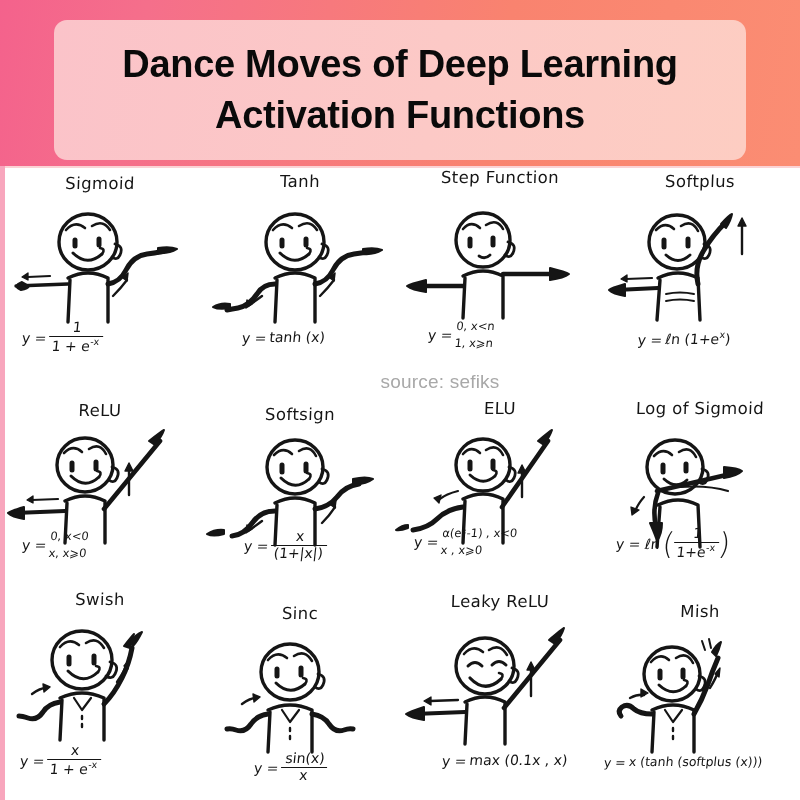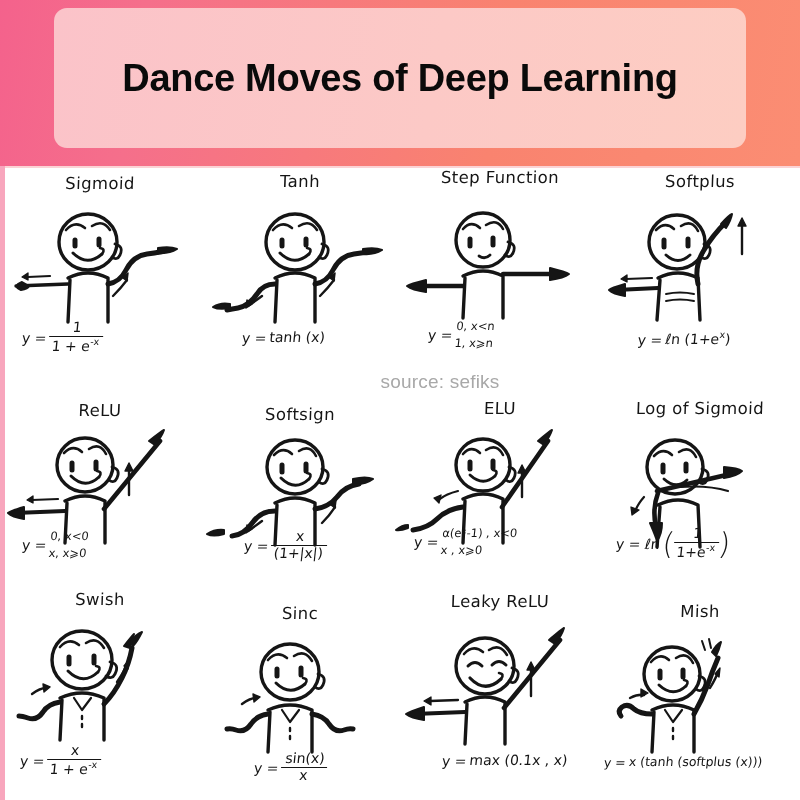--- a/index.html
+++ b/index.html
@@ -21,21 +21,21 @@
   .header {
     position: absolute;
     left: 0; top: 0;
     width: 800px;
     height: 166px;
     background: linear-gradient(100deg, #f4628c 0%, #f56f8b 18%, #f9836f 62%, #fb8d73 100%);
   }
   .header-card {
     position: absolute;
     left: 54px;
-    top: 8px;
+    top: 20px;
     width: 692px;
     height: 140px;
     background: #fcc7c4;
     background: linear-gradient(100deg, #fbc3c9 0%, #fcc9c6 55%, #fdcdc2 100%);
     border-radius: 13px;
     display: flex;
     flex-direction: column;
     align-items: center;
     justify-content: center;
   }
@@ -154,20 +154,21 @@
   svg { display: block; overflow: visible; }
 </style>
 </head>
 <body>
 
 <div id="page">
 
   <div class="header">
     <div class="header-card">
       <div class="header-line">Dance Moves of Deep Learning</div>
+      <div class="header-line">Activation Functions</div>
     </div>
   </div>
 
   <div class="board">
     <div class="top-hair"></div>
     <div class="left-strip"></div>
 
     <div class="grid">
 
       <div class="cell" style="left:0px;  top:0px;">

